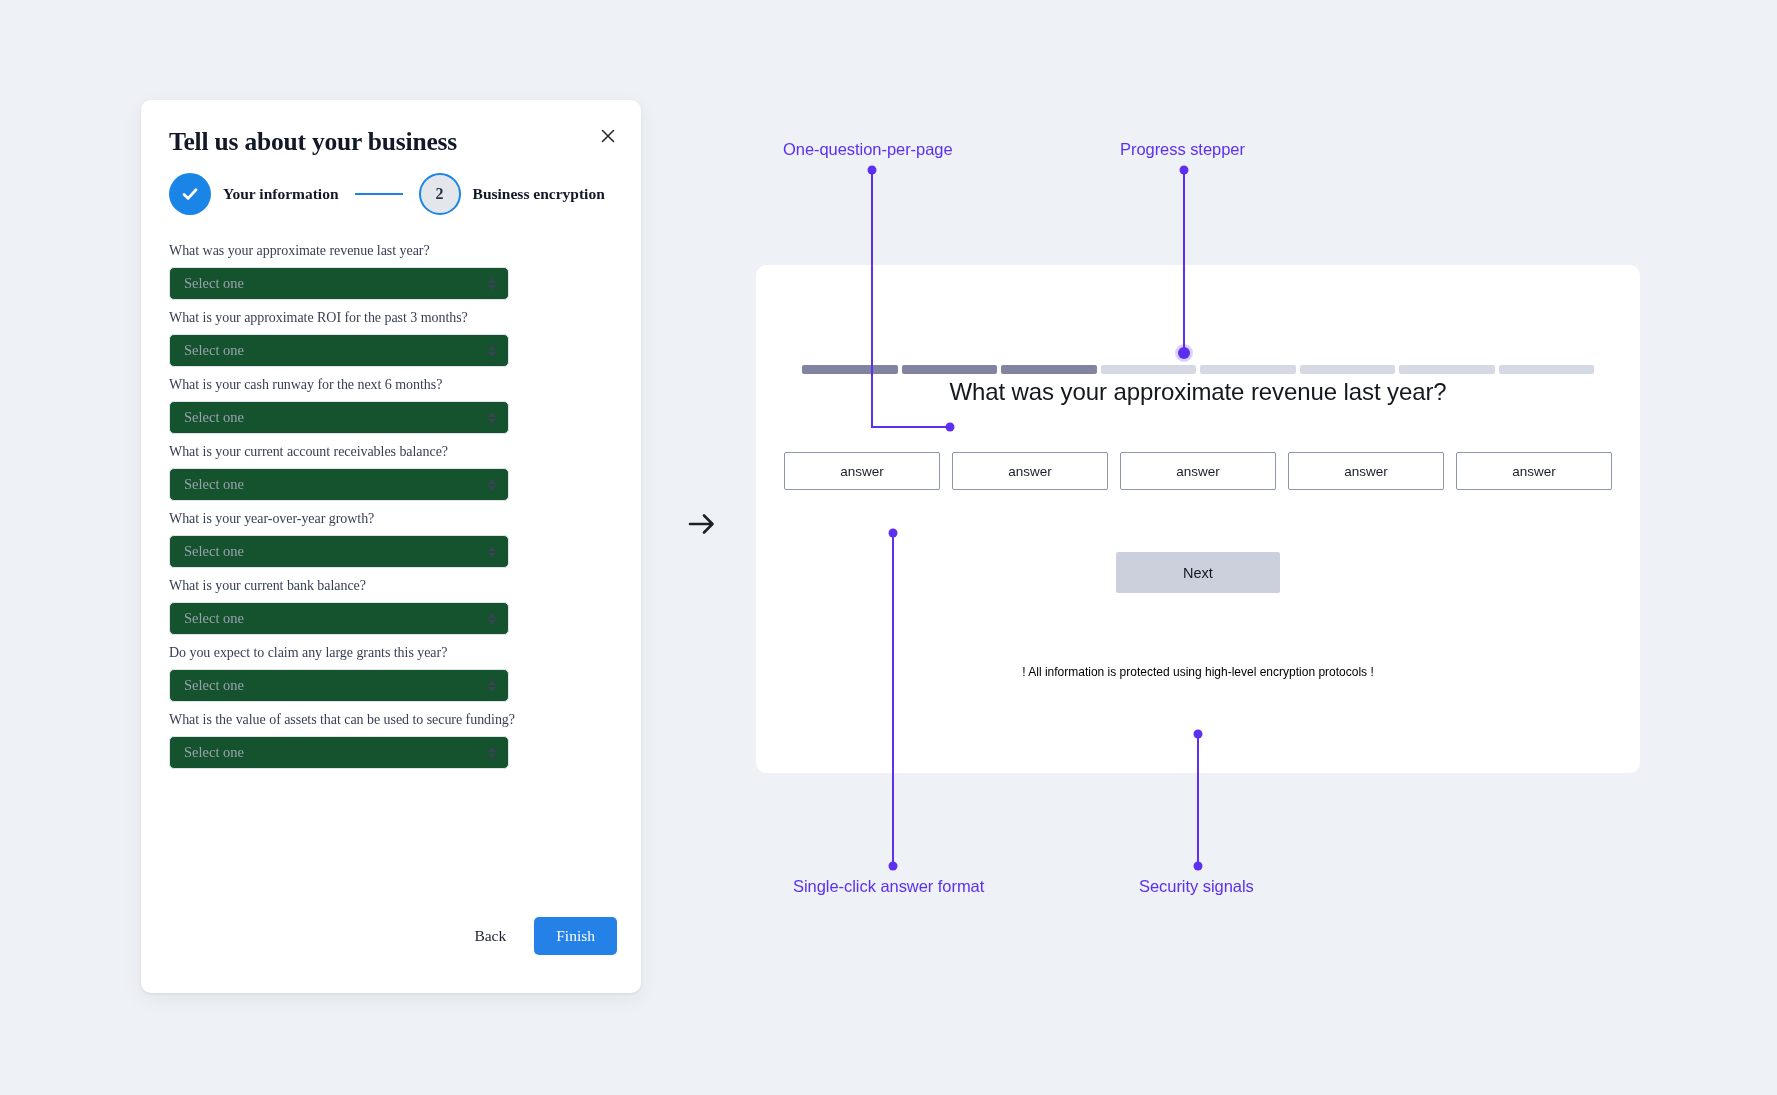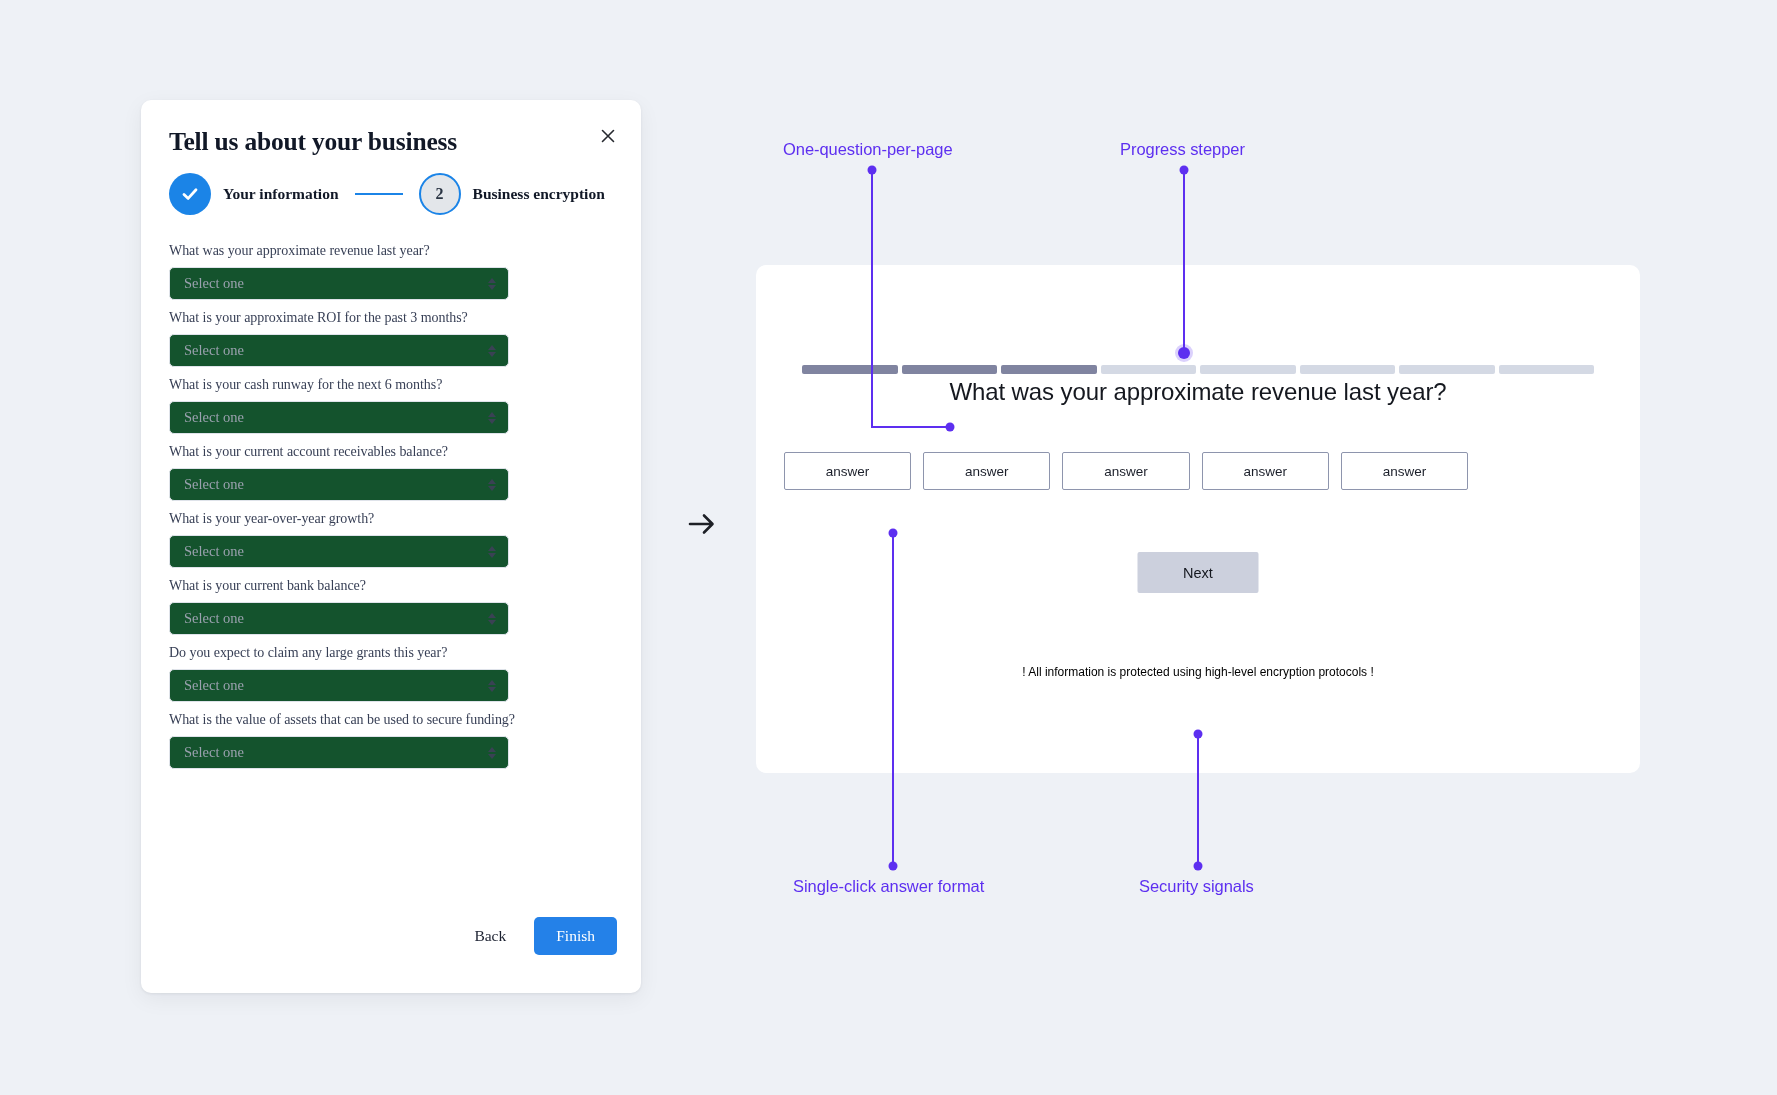--- a/index.html
+++ b/index.html
@@ -218,21 +218,21 @@
     text-align: center;
     font-size: 24px;
     color: #15181f;
     letter-spacing: -0.1px;
   }
 
   #answers {
     position: absolute;
     left: 28px;
     top: 187px;
-    width: 684px;
+    width: 828px;
     display: flex;
     gap: 12px;
   }
   .answer-btn {
     flex: 1 1 0;
     height: 38px;
     border: 1px solid #8e95ad;
     background: #ffffff;
     border-radius: 2px;
     font-size: 13.5px;
@@ -242,21 +242,21 @@
     display: flex;
     align-items: center;
     justify-content: center;
   }
 
   #next-btn {
     position: absolute;
     left: 50%;
     transform: translateX(-50%);
     top: 287px;
-    width: 121px;
+    width: 164px;
     height: 41px;
     background: #ccd0dd;
     border: none;
     border-radius: 2px;
     font-size: 14.5px;
     color: #15181f;
     font-family: inherit;
     cursor: pointer;
   }
 

